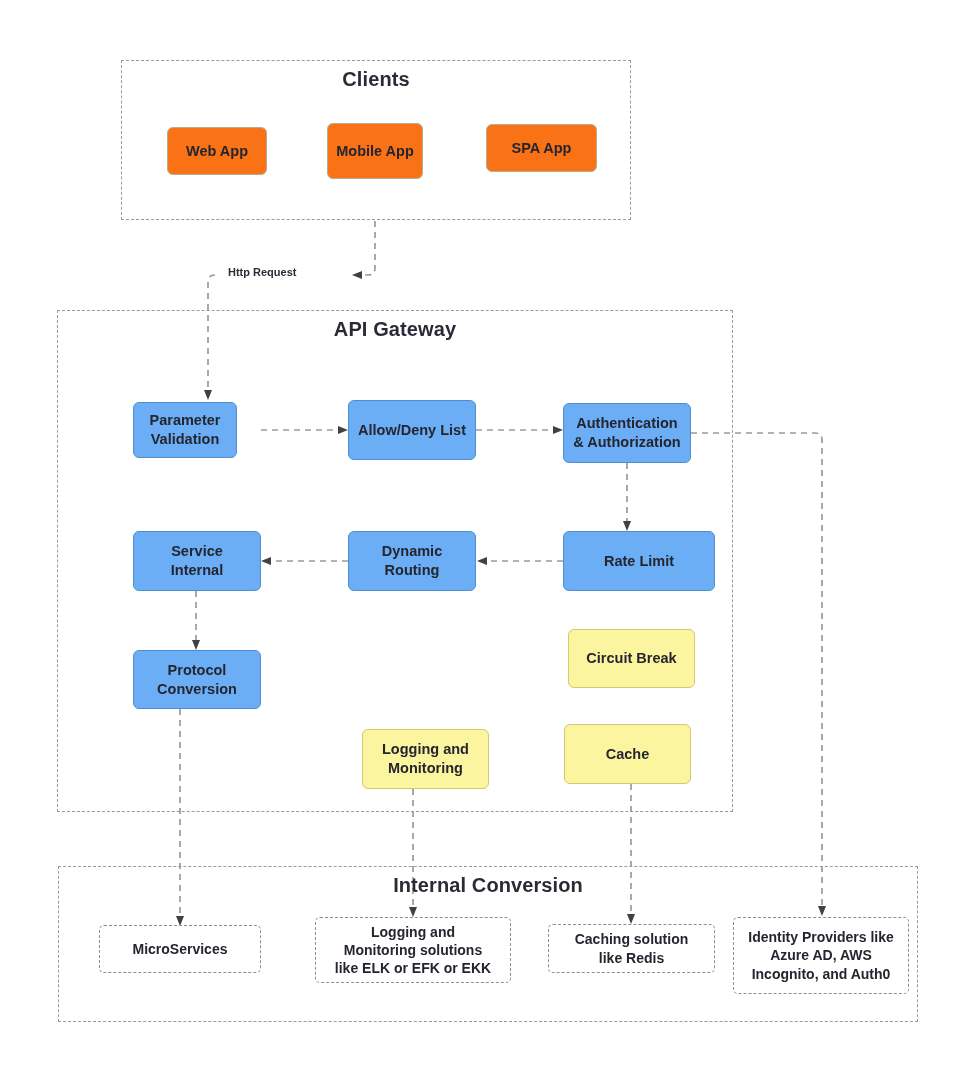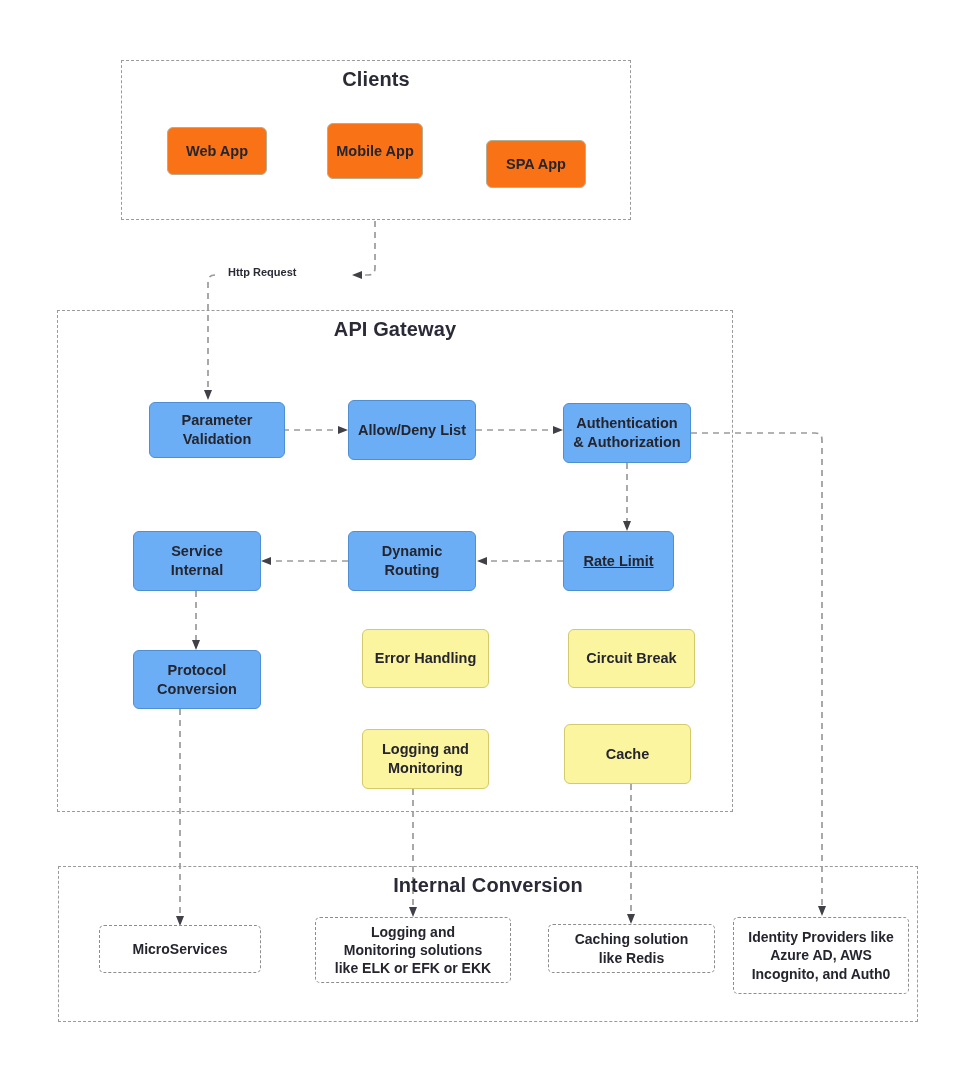--- a/index.html
+++ b/index.html
@@ -138,43 +138,42 @@
     <path class="lk" d="M 691 433 L 815 433 Q 822 433 822 440 L 822 908"></path>
     <polygon class="ah" points="822,916 818,906 826,906"></polygon>
   </svg>
 
   <div class="group" style="left:121px; top:60px; width:510px; height:160px;">
     <div class="group-title" style="top:7px;">Clients</div>
   </div>
 
   <div class="node beige" style="left:167px; top:127px; width:100px; height:48px;">Web App</div>
   <div class="node beige" style="left:327px; top:123px; width:96px; height:56px;">Mobile App</div>
-  <div class="node beige" style="left:486px; top:124px; width:100px; height:48px;margin-top:16px;">SPA App</div>
+  <div class="node beige" style="left:486px; top:124px; width:111px; height:48px;">SPA App</div>
 
   <div class="edge-label" style="left:224px; top:266px;">Http Request</div>
 
   <div class="group" style="left:57px; top:310px; width:676px; height:502px;">
     <div class="group-title" style="top:7px;">API Gateway</div>
   </div>
 
-  <div class="node blue" style="left:133px; top:402px; width:136px; height:56px;margin-left:16px;">Parameter
+  <div class="node blue" style="left:133px; top:402px; width:104px; height:56px;">Parameter
 Validation</div>
   <div class="node blue" style="left:348px; top:400px; width:128px; height:60px;">Allow/Deny List</div>
   <div class="node blue" style="left:563px; top:403px; width:128px; height:60px;">Authentication
 &amp; Authorization</div>
 
   <div class="node blue" style="left:133px; top:531px; width:128px; height:60px;">Service
 Internal</div>
   <div class="node blue" style="left:348px; top:531px; width:128px; height:60px;">Dynamic
 Routing</div>
-  <div class="node blue" style="left:563px; top:531px; width:111px; height:60px;text-decoration:underline;">Rate Limit</div>
+  <div class="node blue" style="left:563px; top:531px; width:152px; height:60px;">Rate Limit</div>
 
   <div class="node blue" style="left:133px; top:650px; width:128px; height:59px;">Protocol
 Conversion</div>
-  <div class="node yellow" style="left:362px; top:629px; width:127px; height:59px;">Error Handling</div>
   <div class="node yellow" style="left:568px; top:629px; width:127px; height:59px;">Circuit Break</div>
 
   <div class="node yellow" style="left:362px; top:729px; width:127px; height:60px;">Logging and
 Monitoring</div>
   <div class="node yellow" style="left:564px; top:724px; width:127px; height:60px;">Cache</div>
 
   <div class="group" style="left:58px; top:866px; width:860px; height:156px;">
     <div class="group-title" style="top:7px;">Internal Conversion</div>
   </div>
 

